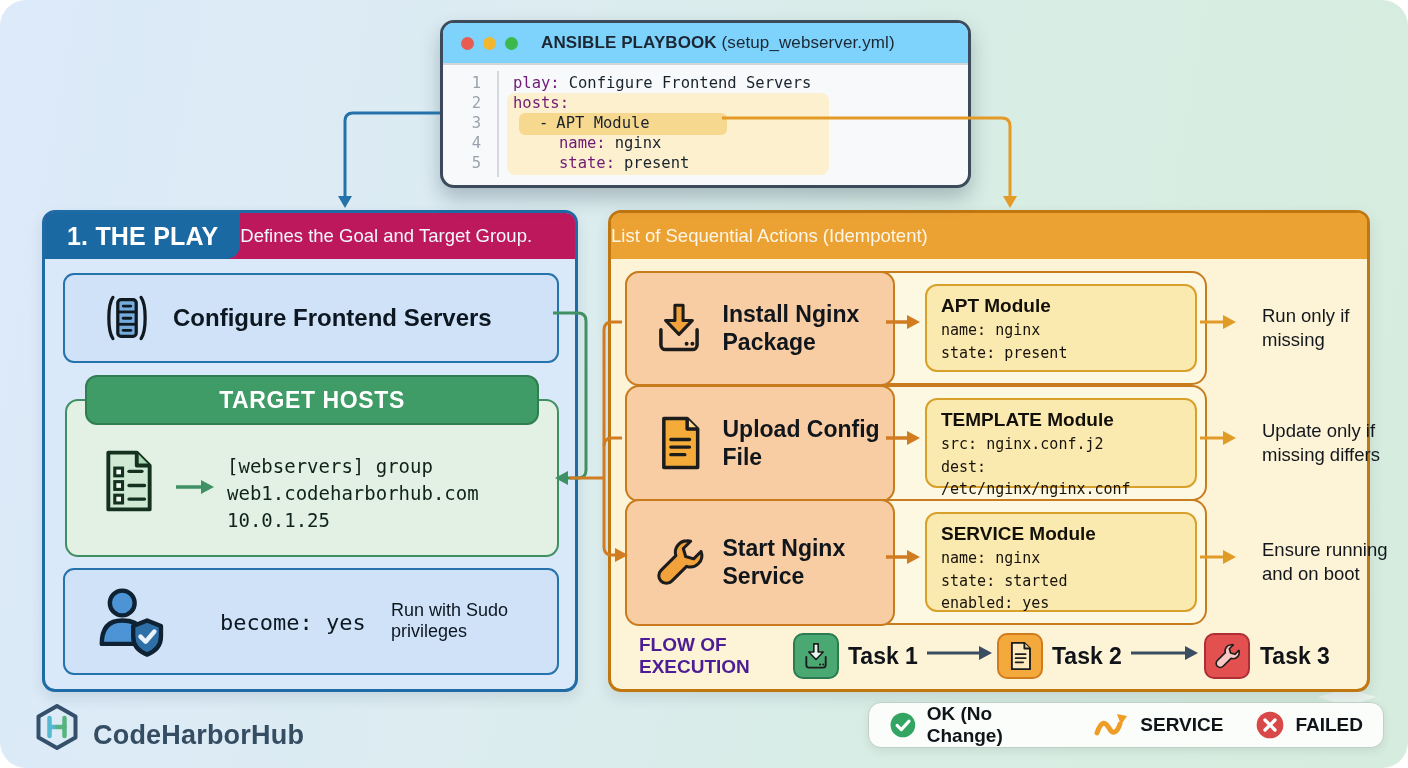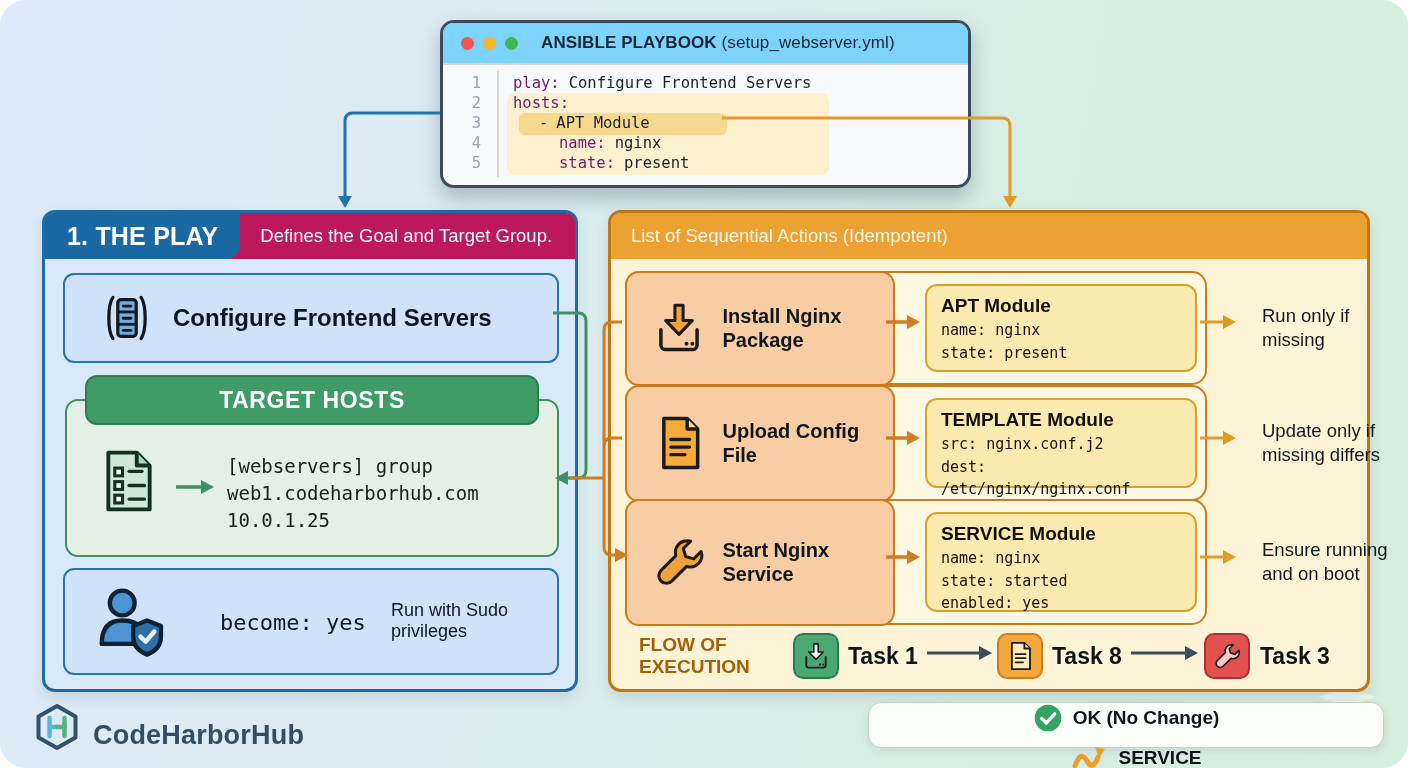--- a/index.html
+++ b/index.html
@@ -32,21 +32,21 @@
   .code-text{margin-left:32px;font-family:"DejaVu Sans Mono",monospace;color:#18222c;}
   .kw{color:#701a75;margin-right:9px;}
   .ind1{padding-left:26px;} .ind2{padding-left:46px;}
   .dash{margin-right:8px;color:#18222c;}
 
   
   .panel{border-radius:13px;border:3px solid;z-index:2;box-shadow:0 6px 14px rgba(40,60,80,.12);}
   .panel-head{display:flex;align-items:stretch;height:46px;border-radius:9px 9px 0 0;overflow:hidden;}
   .head-dark{display:flex;align-items:center;padding:0 22px;font-weight:bold;font-size:25px;color:#fff;
     border-radius:0 0 14px 0;letter-spacing:.2px;}
-  .head-light{flex:1;display:flex;align-items:center;padding-left:20px;font-size:18.5px;color:#f2f8fd;}
+  .head-light{flex:1;display:flex;align-items:center;font-size:18.5px;color:#f2f8fd;}
 
   .play-panel{left:42px;top:210px;width:530px;height:476px;border-color:#1e6ba5;background:#d9e9f9;}
   .play-panel .panel-head{background:#be185d;}
   .play-panel .head-dark{background:#1b69a3;}
 
   .tasks-panel{left:608px;top:210px;width:756px;height:476px;border-color:#c1770f;background:#fdf3d7;}
   .tasks-panel .panel-head{background:#eca233;}
   .tasks-panel .head-dark{background:#d2730f;}
   .tasks-panel .head-light{color:#fdf6e6;}
 
@@ -69,46 +69,46 @@
   .become-code{position:absolute;left:155px;top:50%;transform:translateY(-50%);font-size:22px;color:#0d1722;}
   .become-cap{position:absolute;left:326px;top:50%;transform:translateY(-50%);width:130px;font-size:18px;line-height:1.22;color:#0d1722;}
 
   
   .task-row{position:absolute;left:14px;width:578px;background:#fdf8e2;border:2.5px solid #c97c1e;border-radius:15px;}
   .row1{top:58px;height:110px;} .row2{top:172px;height:112px;text-decoration:underline;} .row3{top:286px;height:122px;}
   .peach{position:absolute;left:-2.5px;top:-2.5px;bottom:-2.5px;width:266px;background:#f9cda3;
     border:2.5px solid #c97c1e;border-radius:14px;}
   .peach .icn{position:absolute;left:24px;top:50%;transform:translateY(-50%);width:56px;height:56px;}
   .peach .ttl{position:absolute;left:96px;top:50%;transform:translateY(-50%);width:158px;
-    font-size:20px;font-weight:bold;line-height:1.22;color:#10161c;}
+    font-size:23px;font-weight:bold;line-height:1.22;color:#10161c;}
   .modcard{position:absolute;left:298px;top:11px;bottom:11px;width:272px;background:#fbeab0;
     border:2.5px solid #d9a12c;border-radius:12px;padding:9px 14px;box-sizing:border-box;}
   .modcard .mtitle{font-size:19px;font-weight:bold;color:#13100a;margin-bottom:2px;}
   .modcard .mcode{font-size:15px;line-height:1.5;color:#17130b;}
   .row-cap{position:absolute;left:635px;width:134px;font-size:18.5px;line-height:1.28;color:#14181d;top:50%;transform:translateY(-50%);}
 
-  .flow-label{position:absolute;left:28px;top:421px;font-size:19px;font-weight:bold;line-height:1.18;color:#a16207;}
+  .flow-label{position:absolute;left:28px;top:421px;font-size:19px;font-weight:bold;line-height:1.18;color:#4c1d95;}
   .chip{position:absolute;top:420px;width:46px;height:46px;border-radius:10px;border:2.5px solid;box-sizing:border-box;
     display:flex;align-items:center;justify-content:center;}
   .chip svg{width:30px;height:30px;}
   .chip.c1{left:182px;background:#4aa872;border-color:#2c7a4f;--df:#e7f7ec;}
   .chip.c2{left:386px;background:#f3a93c;border-color:#d07c1d;--pf:#ffe9bd;}
   .chip.c3{left:593px;background:#e25050;border-color:#ad2f35;--wf:#f8c8c4;}
   .chip-lbl{position:absolute;top:443px;transform:translateY(-50%);font-size:23px;font-weight:bold;color:#101419;}
   .cl1{left:237px;text-align:right;} .cl2{left:441px;} .cl3{left:649px;}
 
   
   .brand{left:33px;top:703px;display:flex;align-items:flex-end;gap:12px;z-index:4;}
   .brand svg{width:48px;height:48px;}
   .brand-name{font-size:27px;font-weight:bold;color:#344d63;letter-spacing:.2px;}
   .sparkle{left:1318px;top:668px;width:58px;height:58px;background:#ffffff;opacity:.55;z-index:1;
     clip-path:polygon(50% 0,62% 38%,100% 50%,62% 62%,50% 100%,38% 62%,0 50%,38% 38%);}
   .legend{left:868px;top:702px;width:516px;height:46px;background:#fbfdfa;border:1.5px solid #c2cfc6;
     border-radius:13px;display:flex;align-items:center;padding:0 20px;box-sizing:border-box;gap:10px;z-index:3;
-    box-shadow:0 3px 8px rgba(40,70,55,.10);flex-direction:column;}
+    box-shadow:0 3px 8px rgba(40,70,55,.10);}
   .legend .item{display:flex;align-items:center;gap:10px;}
   .legend .item + .item{margin-left:22px;}
   .legend .lab{font-size:19px;font-weight:bold;color:#0f1419;}
   .legend svg{width:30px;height:30px;}
   .legend svg.squig{width:36px;height:30px;}
 </style>
 </head>
 <body>
 
 <svg width="0" height="0" style="position:absolute">
@@ -346,21 +346,21 @@
       <svg>
           <use href="#icon-download"></use>
         </svg>
     </div>
     <div class="chip-lbl cl1">Task 1</div>
     <div class="chip c2">
       <svg>
           <use href="#icon-document"></use>
         </svg>
     </div>
-    <div class="chip-lbl cl2">Task 8</div>
+    <div class="chip-lbl cl2">Task 2</div>
     <div class="chip c3">
       <svg>
           <use href="#icon-wrench"></use>
         </svg>
     </div>
     <div class="chip-lbl cl3">Task 3</div>
   </div>
 
   <div class="abs sparkle"></div>
 

